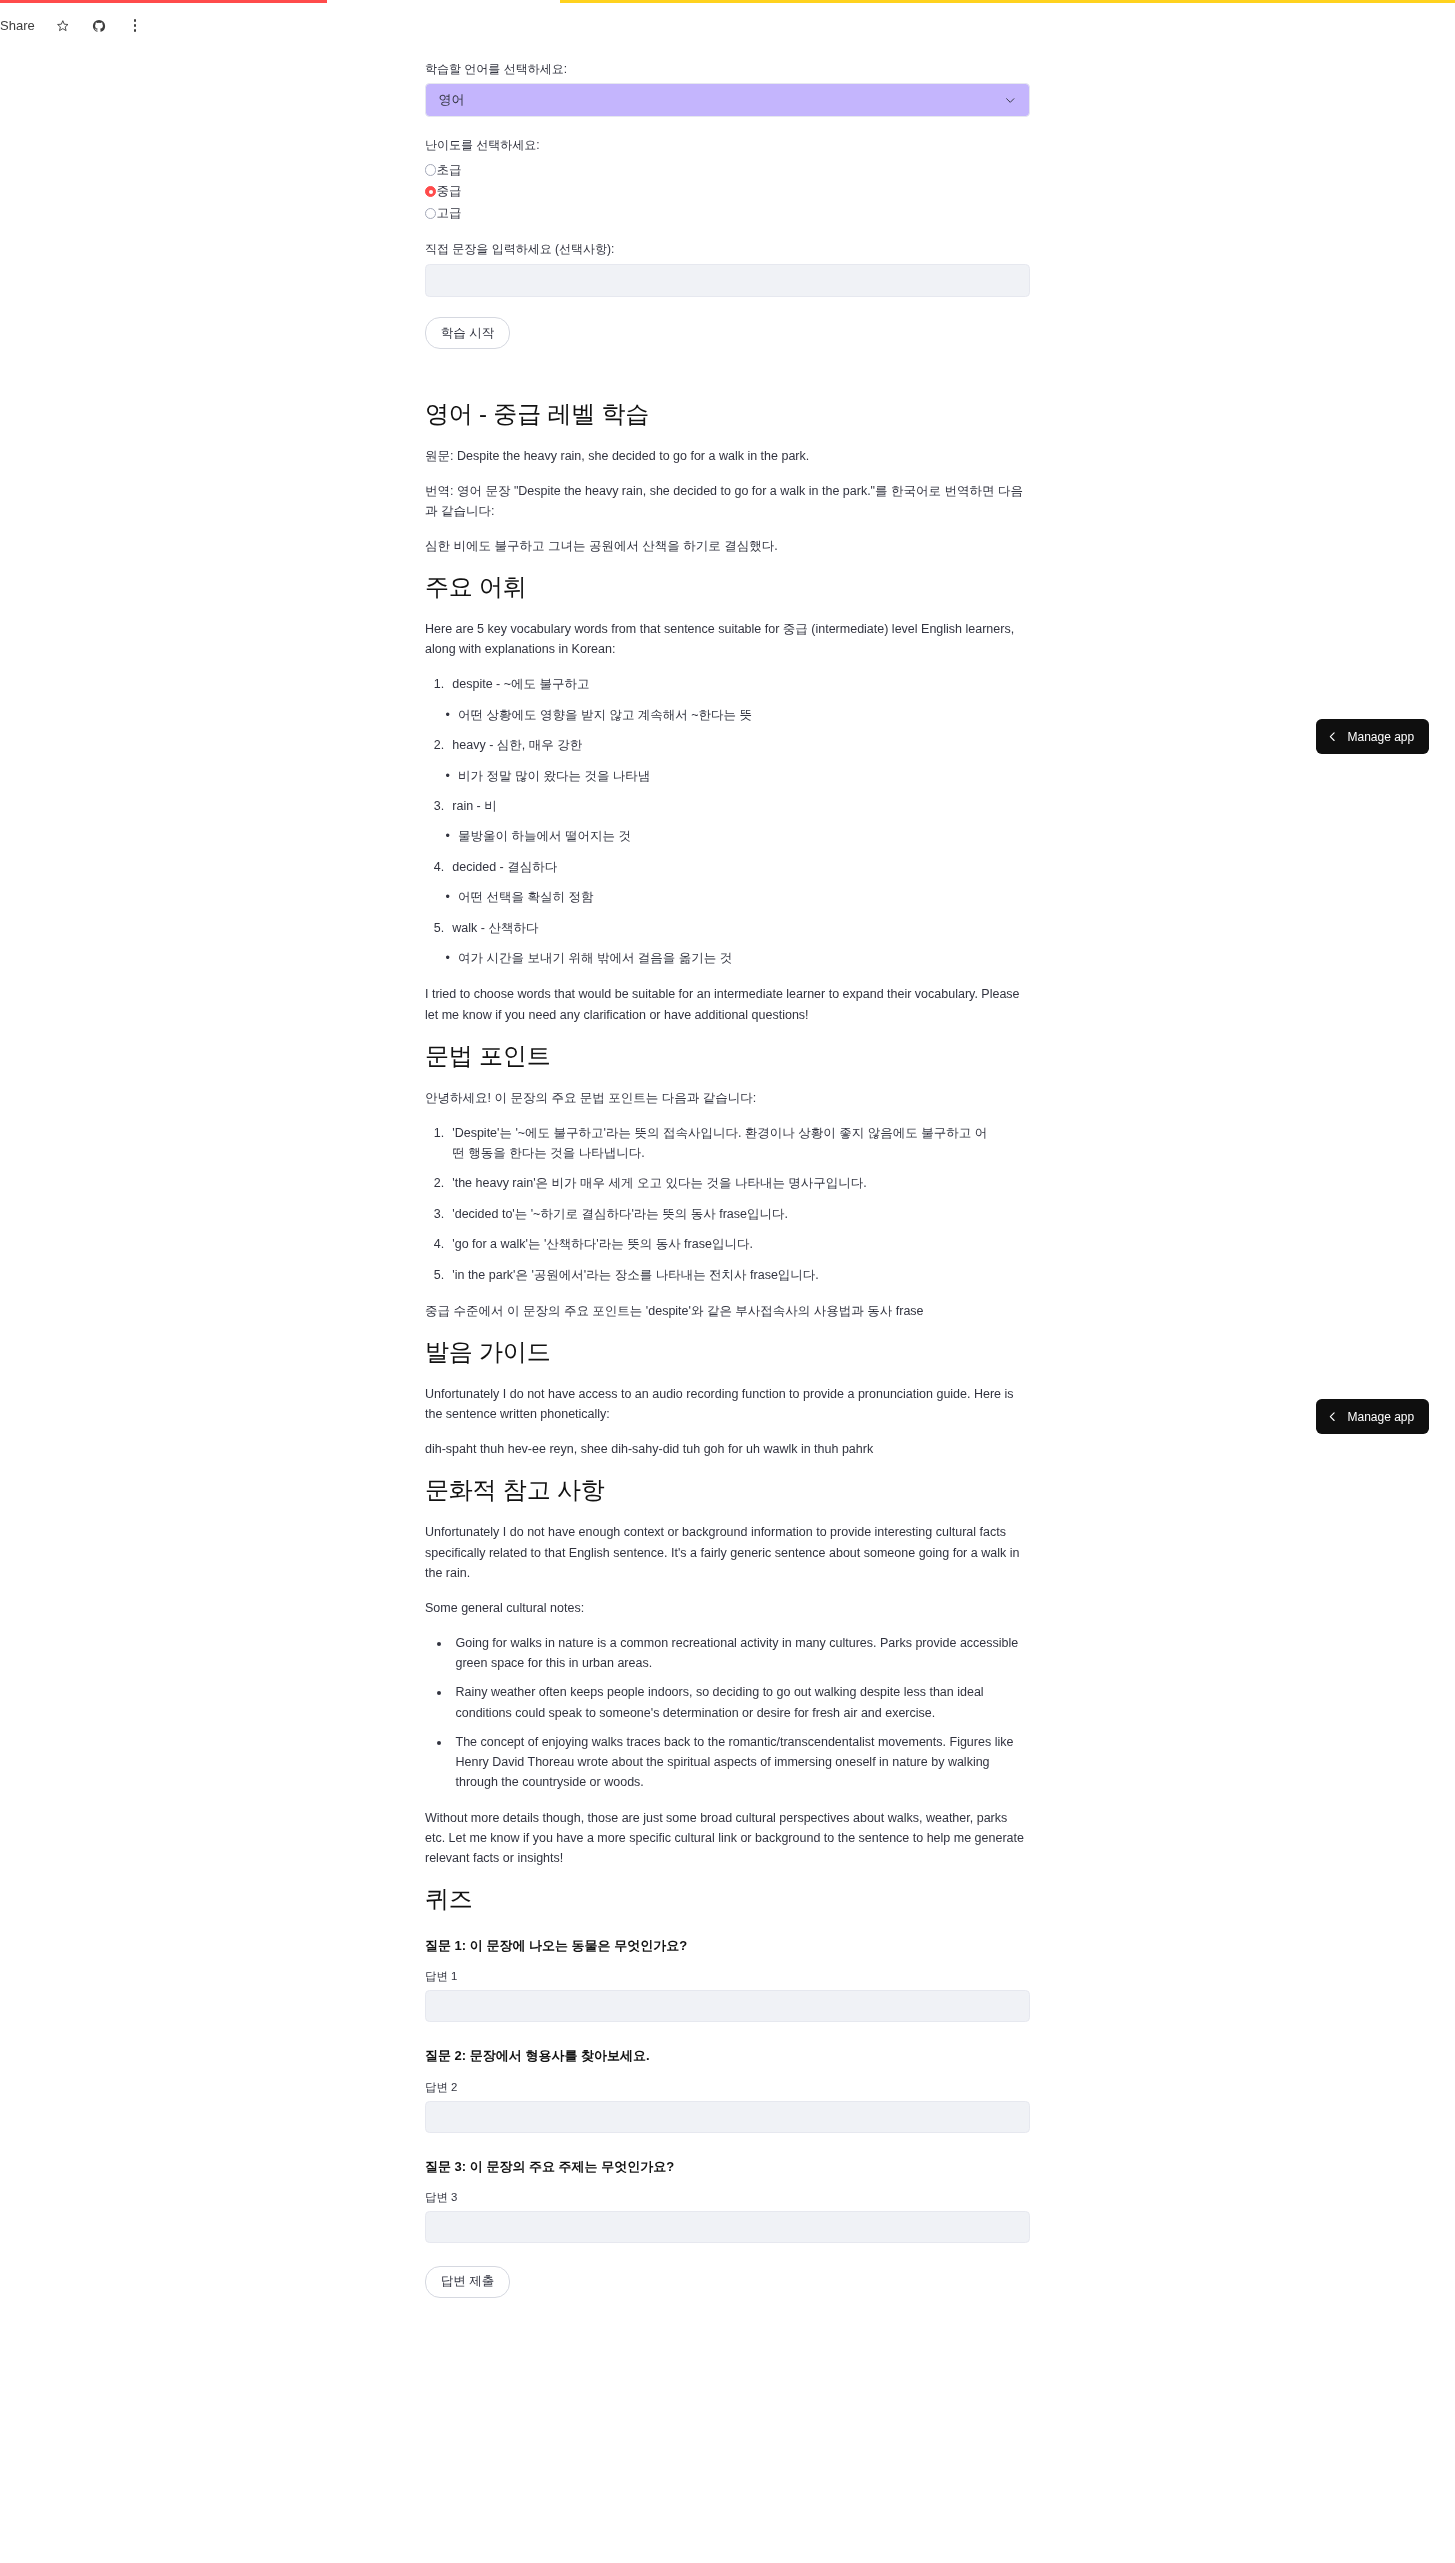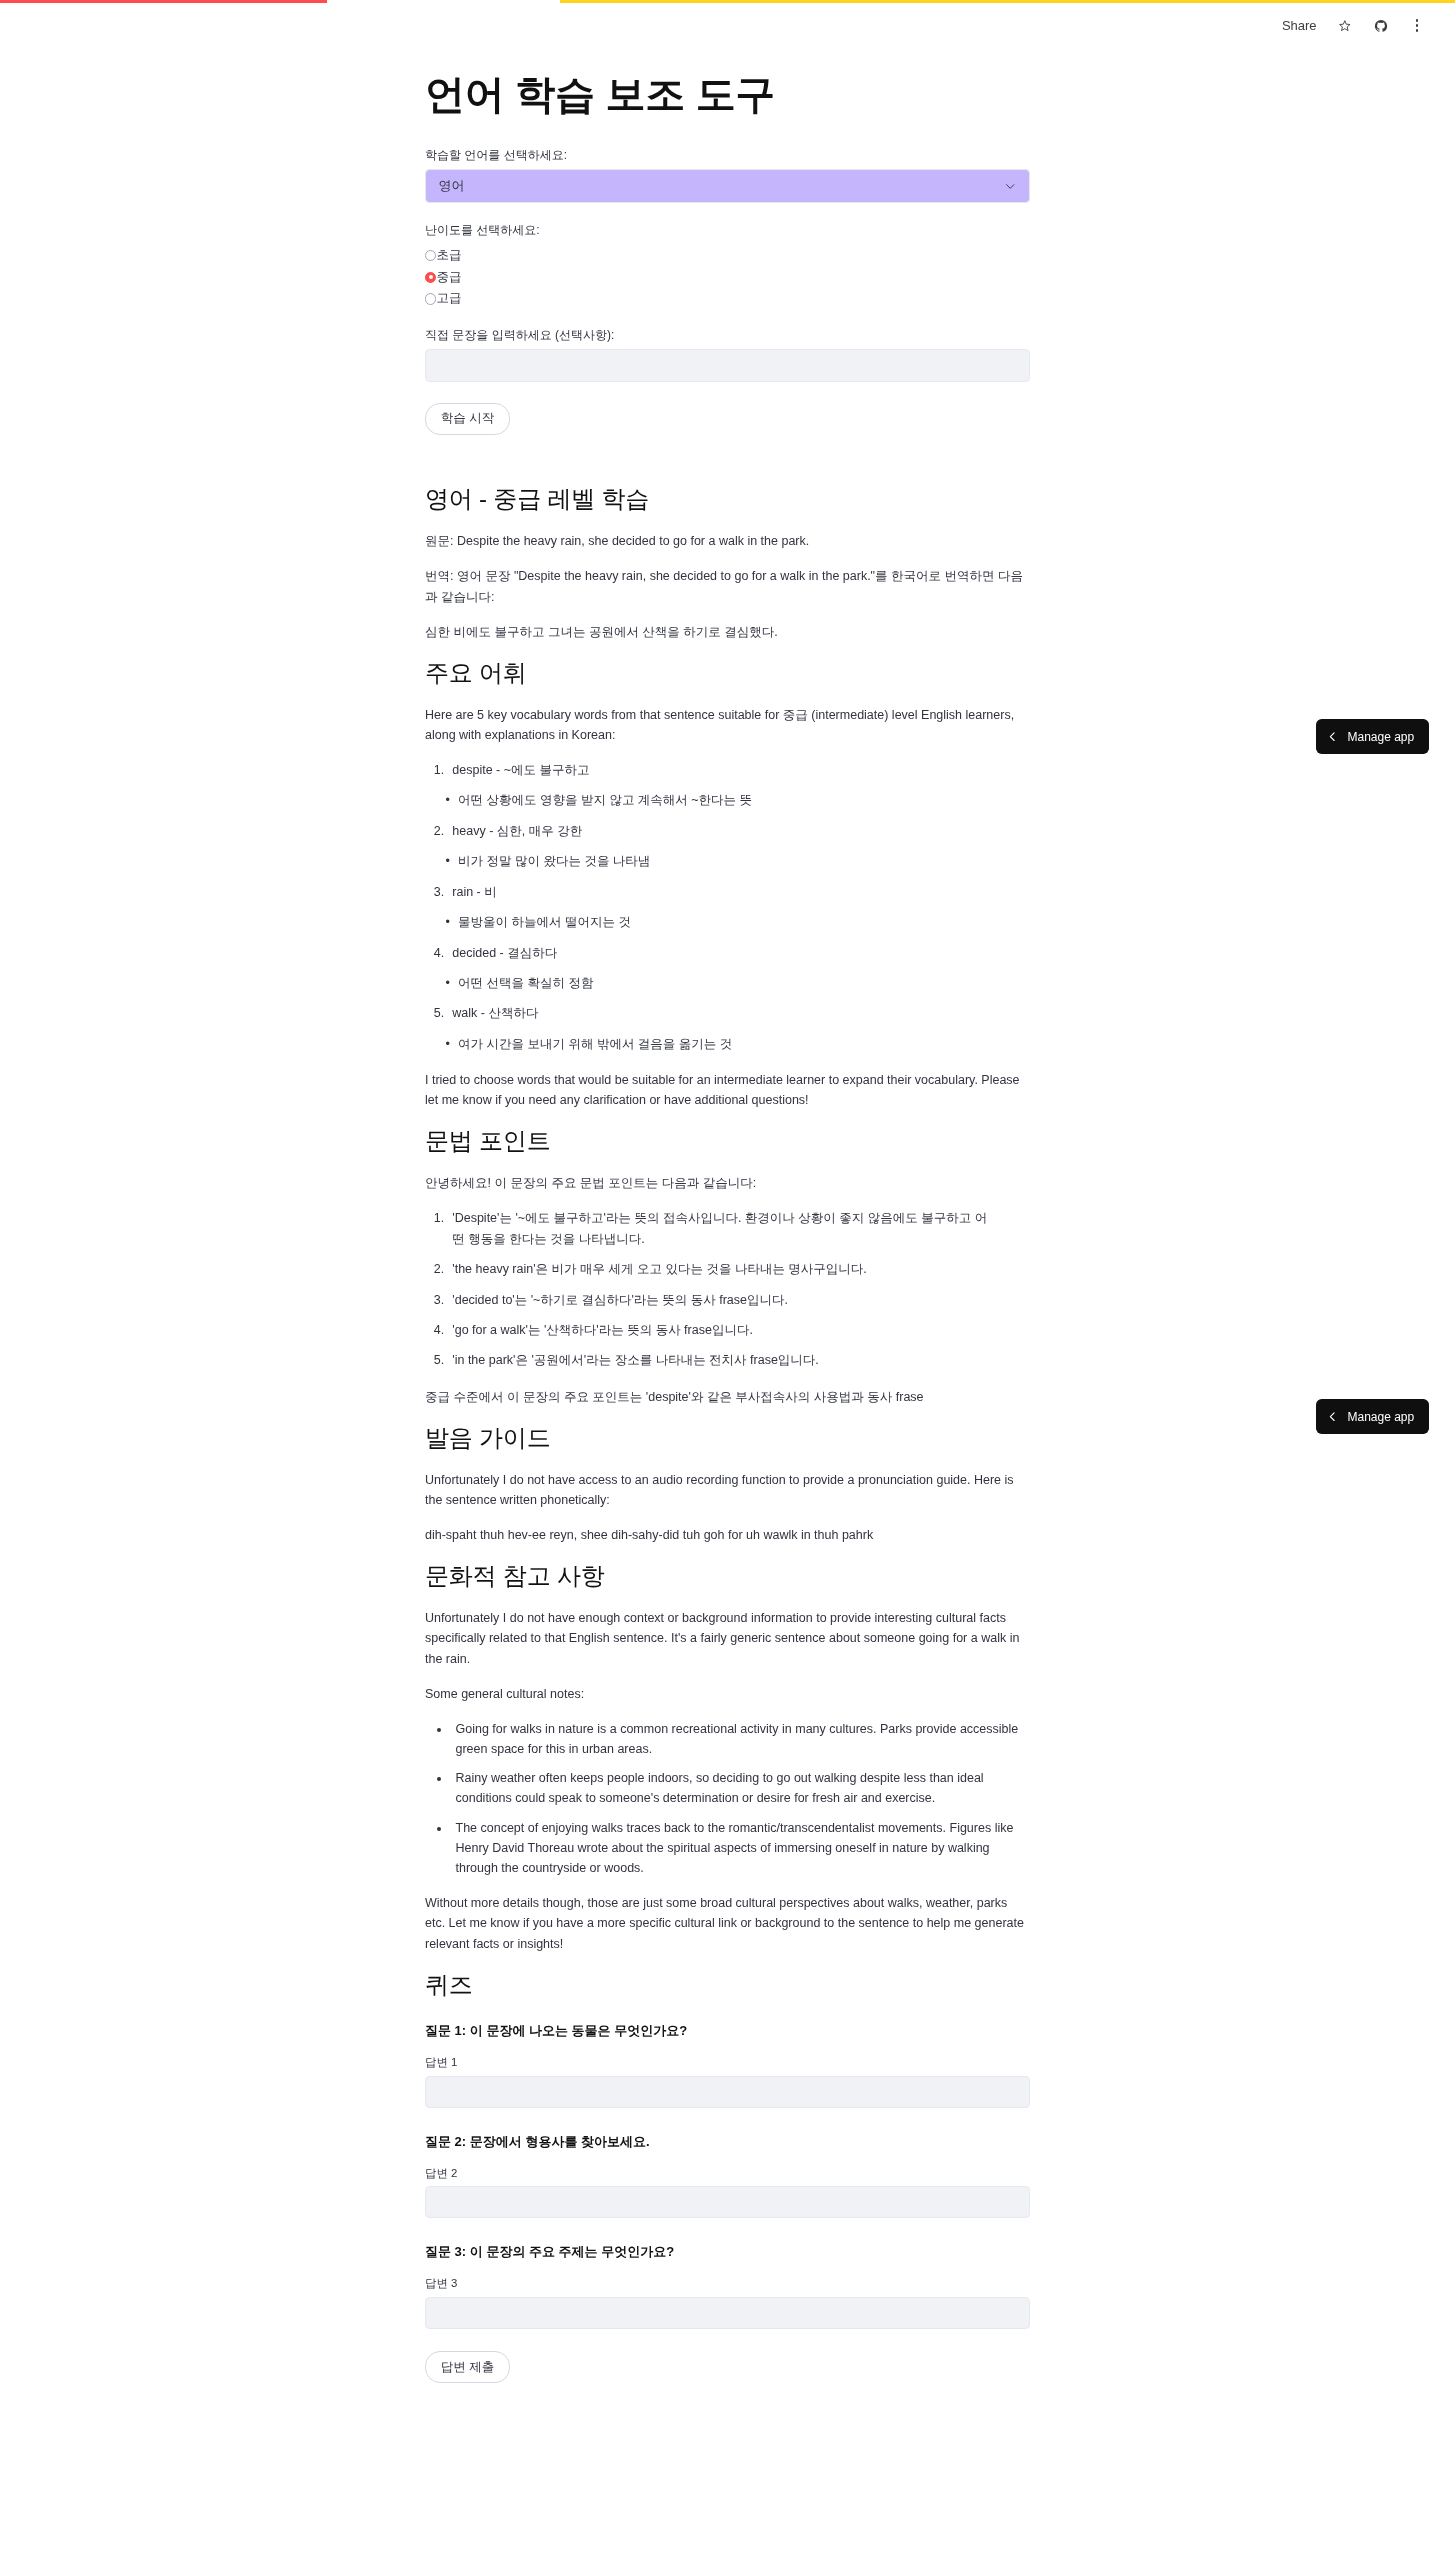--- a/index.html
+++ b/index.html
@@ -10,21 +10,21 @@
     font-family: "Liberation Sans", sans-serif;
     color: #1a1a1a;
     -webkit-font-smoothing: antialiased;
   }
 
   
   .topbar {
     height: 61px;
     display: flex;
     align-items: flex-start;
-    justify-content: flex-end;
+    justify-content: flex-start;
     padding: 17px 29.5px 0 0;
     position: relative;
   }
   .progress-strip {
     position: absolute;
     top: 0; left: 0;
     width: 100%;
     height: 2.8px;
     background: #e8e8e8;
   }
@@ -309,21 +309,20 @@
       <svg width="11.4" height="11.4" viewBox="0 0 24 24" fill="none" stroke="currentColor" stroke-width="2.4" stroke-linecap="round" stroke-linejoin="round">
           <polyline points="15,4 7,12 15,20"></polyline>
         </svg>
     </span>
     <span>Manage app</span>
   </div>
 
   <div class="app-wrap">
     <div class="app">
 
-      <h1 class="app-title">언어 학습 보조 도구</h1>
 
       
       <div class="field-label">학습할 언어를 선택하세요:</div>
       <div class="select-box">
         <span>영어</span>
         <span class="chevron">
           <svg width="12.5" height="12.5" viewBox="0 0 24 24" fill="none" stroke="currentColor" stroke-width="1.8" stroke-linecap="round" stroke-linejoin="round">
               <polyline points="5,9 12,16 19,9"></polyline>
             </svg>
         </span>

